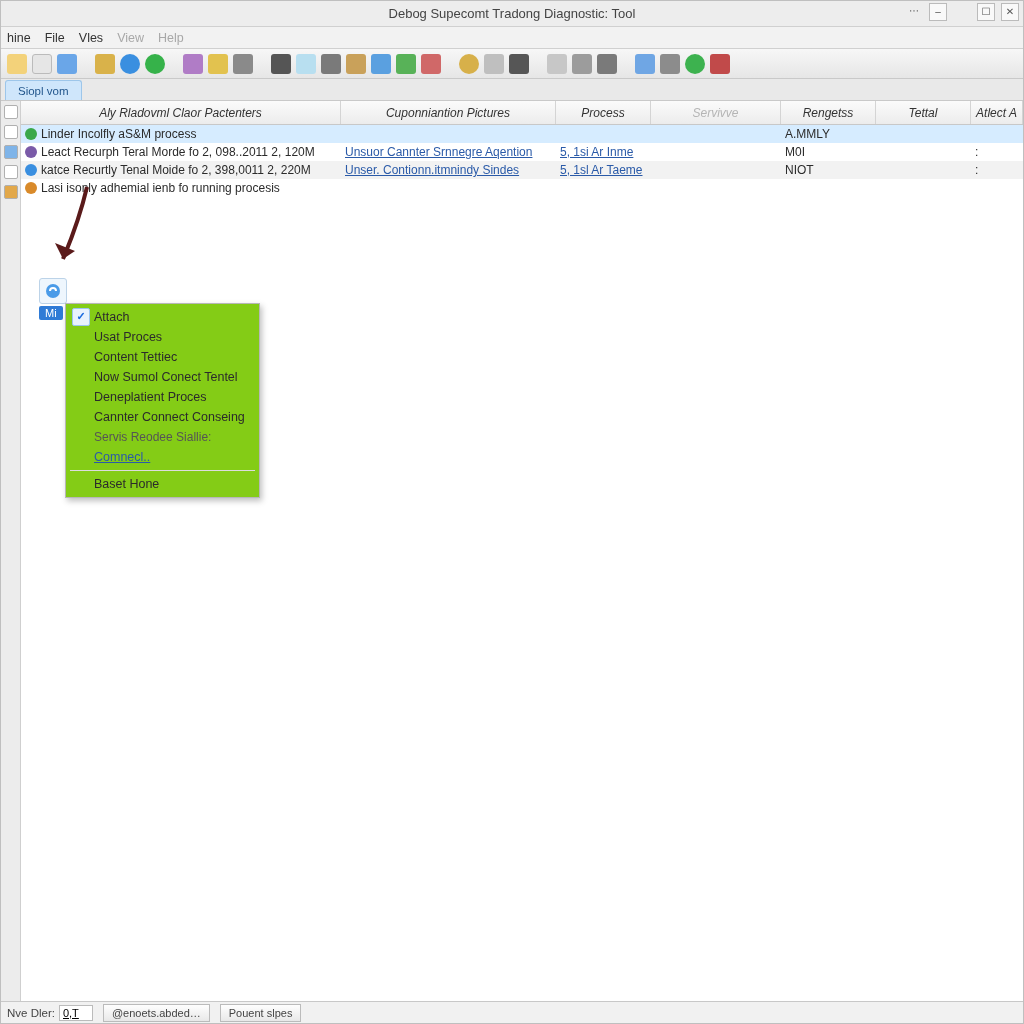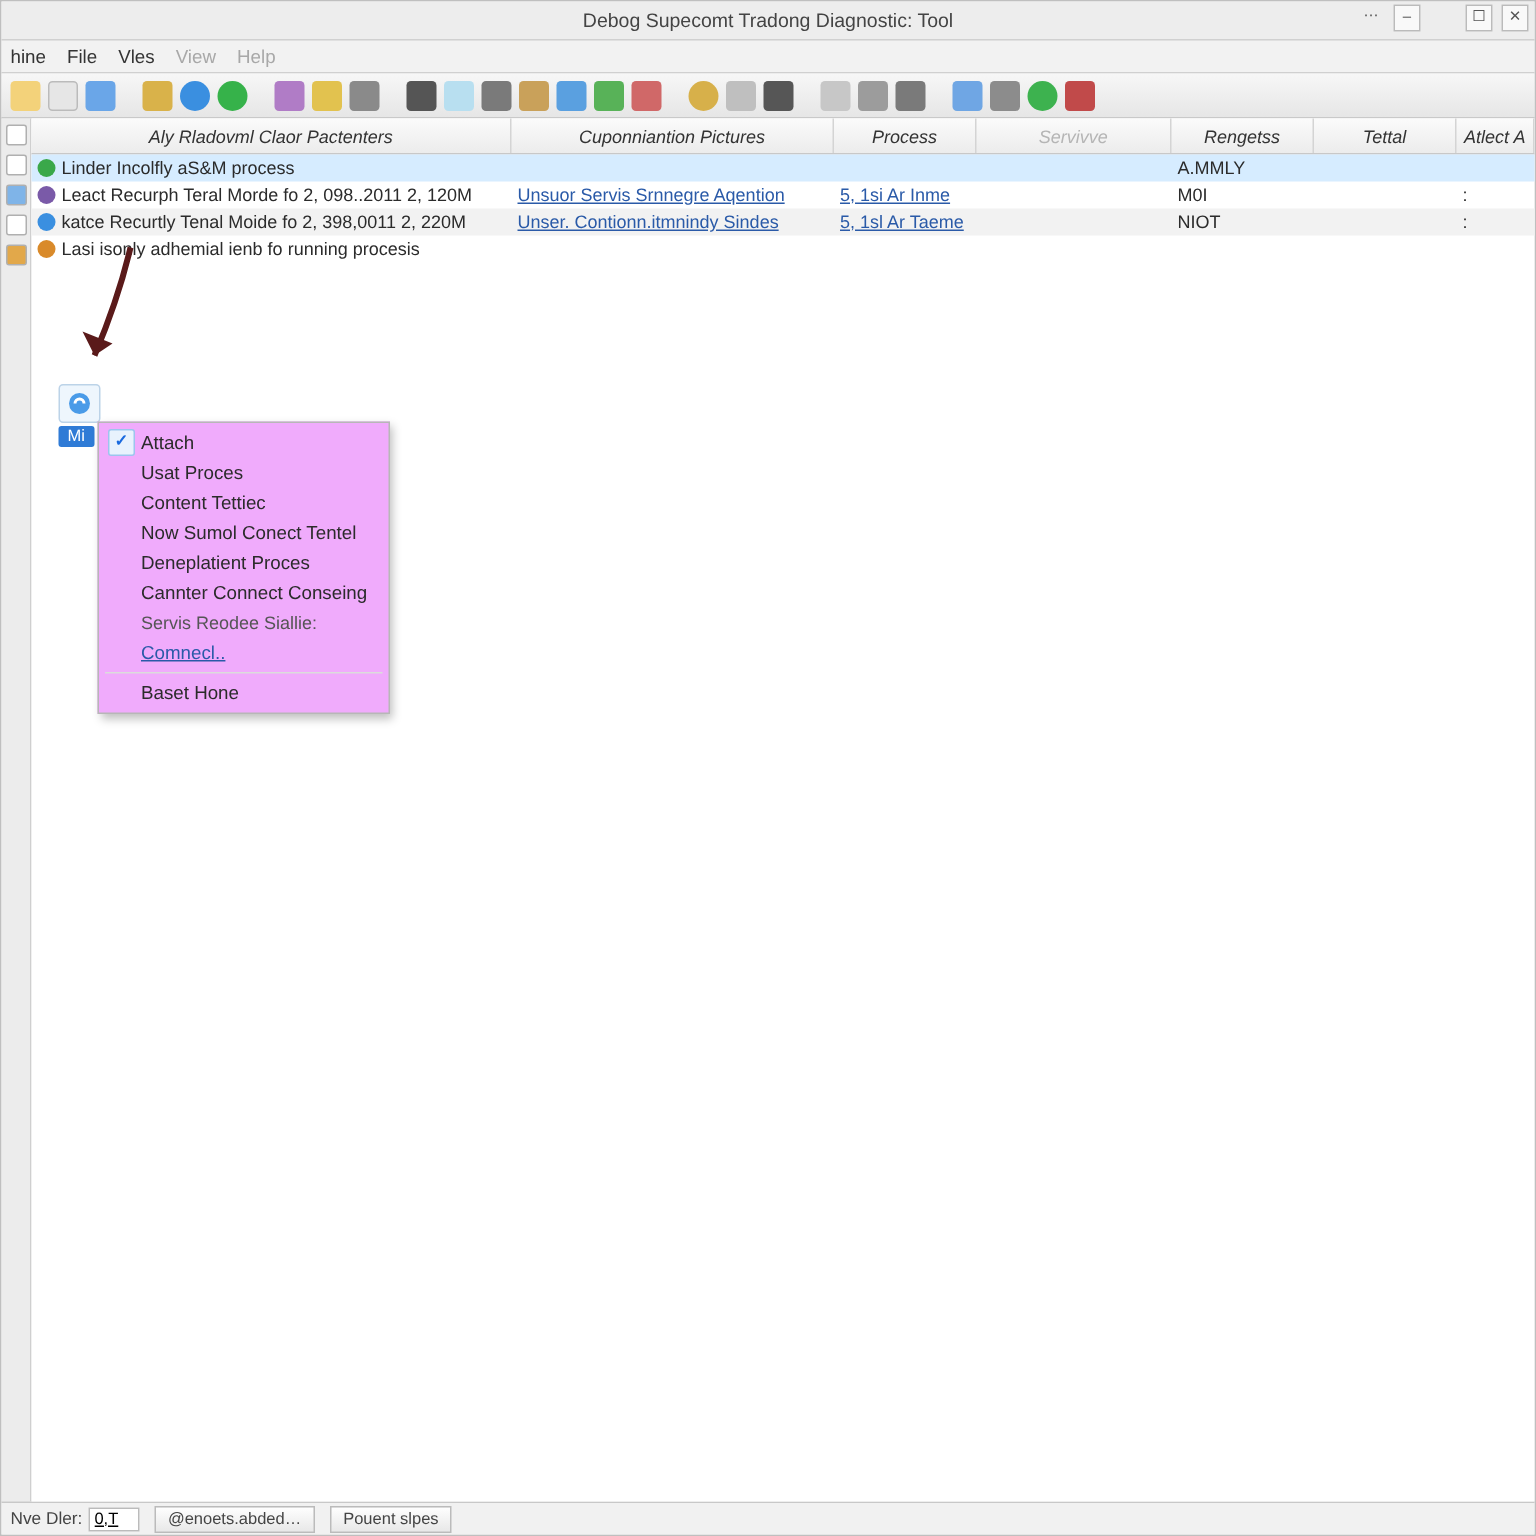--- a/index.html
+++ b/index.html
@@ -40,21 +40,21 @@
   .row.stripe { background:#f2f2f2; }
   .link { color:#2a5aa8; text-decoration: underline; }
   .ico-dot { width:12px; height:12px; border-radius:50%; display:inline-block; }
   
   .arrow { position:absolute; left:28px; top:80px; pointer-events:none; }
   
   .proc-chip { position:absolute; left:18px; top:177px; display:flex; flex-direction:column; align-items:flex-start; }
   .proc-chip .pic { width:28px; height:26px; border:1px solid #bcd3e8; background:#eef6fd; border-radius:3px; display:flex; align-items:center; justify-content:center;}
   .proc-chip .lbl { margin-top:2px; font-size:11px; background:#2f7bd6; color:#fff; padding:1px 6px; border-radius:2px;}
   
-  .ctxmenu { position:absolute; left:44px; top:202px; width:195px; background:#f0abfc; border:1px solid #b7b7b7; box-shadow: 2px 3px 6px rgba(0,0,0,.25); font-size:12.5px; color:#2b2b2b; padding:3px 0;}
+  .ctxmenu { position:absolute; left:44px; top:202px; width:195px; background:#84cc16; border:1px solid #b7b7b7; box-shadow: 2px 3px 6px rgba(0,0,0,.25); font-size:12.5px; color:#2b2b2b; padding:3px 0;}
   .ctxmenu .mi { height:20px; display:flex; align-items:center; padding-left:28px; position:relative; }
   .ctxmenu .mi.small { font-size:12px; color:#555;}
   .ctxmenu .mi.link { color:#2a5aa8; }
   .ctxmenu .check::before { content:"✓"; position:absolute; left:6px; color:#1a6adf; font-weight:bold; width:16px; text-align:center; border:1px solid #9cc5ee; background:#e8f2fd; border-radius:2px; line-height:14px; height:16px; font-size:11px;}
   .ctxmenu .divider { height:1px; background:#dcdcdc; margin:3px 4px;}
   
   .statusbar { height:22px; background:#f1f1f1; border-top:1px solid #c8c8c8; display:flex; align-items:center; padding:0 6px; gap:10px; font-size:11.5px; color:#444;}
   .statusbar .field { display:flex; align-items:center; gap:4px;}
   .statusbar input { height:16px; font-size:11px; border:1px solid #bbb; background:#fff; padding:0 3px; width:34px;text-decoration:underline;}
   .statusbar .btn { height:18px; border:1px solid #bbb; background:linear-gradient(#fefefe,#e8e8e8); padding:0 8px; font-size:11px; display:flex; align-items:center;}
@@ -110,20 +110,25 @@
     <span class="tbtn" style="background:#c7c7c7"></span>
     <span class="tbtn" style="background:#9c9c9c"></span>
     <span class="tbtn" style="background:#7a7a7a"></span>
     <span class="sep"></span>
     <span class="tbtn" style="background:#6fa6e4"></span>
     <span class="tbtn" style="background:#8c8c8c"></span>
     <span class="tbtn" style="background:#3db24f;border-radius:50%"></span>
     <span class="tbtn" style="background:#c14a4a"></span>
   </div>
 
+  <div class="tabstrip">
+    <div class="tab">
+      <span>Siopl vom</span>
+    </div>
+  </div>
 
   <div class="body">
     <div class="sidebar">
       <span class="side-ico"></span>
       <span class="side-ico"></span>
       <span class="side-ico" style="background:#7fb4e8"></span>
       <span class="side-ico"></span>
       <span class="side-ico" style="background:#e2a84a"></span>
     </div>
 
@@ -150,21 +155,21 @@
           <div class="c col3"></div>
           <div class="c col4">A.MMLY</div>
           <div class="c col5"></div>
           <div class="c col6"></div>
         </div>
         <div class="row">
           <div class="c col0">
               <span class="ico-dot" style="background:#7a5aa8"></span>
               <span>Leact Recurph Teral Morde fo 2, 098..2011 2, 120M</span>
             </div>
-          <div class="c col1"><span class="link">Unsuor Servis Srnnegre Aqention</span></div>
+          <div class="c col1"><span class="link">Unsuor Cannter Srnnegre Aqention</span></div>
           <div class="c col2"><span class="link">5, 1si Ar Inme</span></div>
           <div class="c col3"></div>
           <div class="c col4">M0I</div>
           <div class="c col5"></div>
           <div class="c col6">:</div>
         </div>
         <div class="row stripe">
           <div class="c col0">
               <span class="ico-dot" style="background:#3a8fe0"></span>
               <span>katce Recurtly Tenal Moide fo 2, 398,0011 2, 220M</span>

